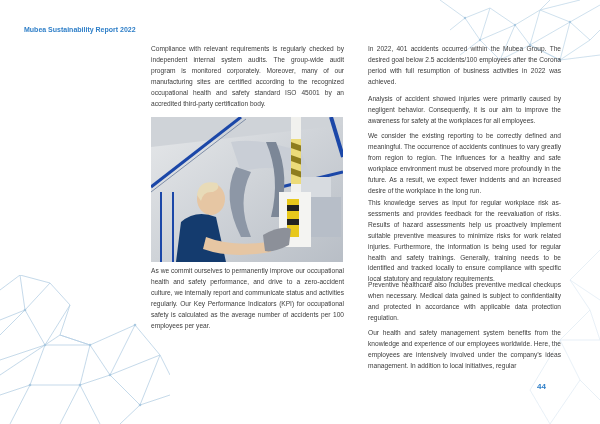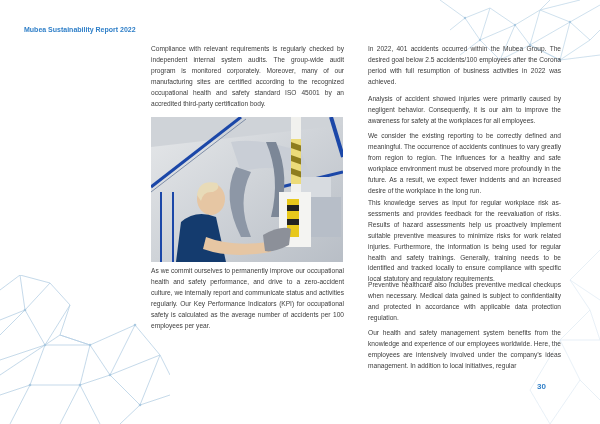--- a/index.html
+++ b/index.html
@@ -151,14 +151,14 @@
 
   <p class="para col-left" style="top:266px;">As we commit ourselves to permanently improve our occupa­tional health and safety performance, and drive to a zero-acci­dent culture, we internally report and communicate status and activities regularly. Our Key Performance Indicators (KPI) for oc­cupational safety is calculated as the average number of acci­dents per 100 employees per year.</p>
 
   <p class="para col-right" style="top:44px;">In 2022, 401 accidents occurred within the Mubea Group. The desired goal below 2.5 accidents/100 employees after the Co­rona period with full resumption of business activities in 2022 was achieved.</p>
   <p class="para col-right" style="top:94px;">Analysis of accident showed injuries were primarily caused by negligent behavior. Consequently, it is our aim to improve the awareness for safety at the workplaces for all employees.</p>
   <p class="para col-right" style="top:131px;">We consider the existing reporting to be correctly defined and meaningful. The occurrence of accidents continues to vary greatly from region to region. The influences for a healthy and safe workplace environment must be observed more pro­foundly in the future. As a result, we expect fewer incidents and an increased desire of the workplace in the long run.</p>
   <p class="para col-right" style="top:198px;">This knowledge serves as input for regular workplace risk as­sessments and provides feedback for the reevaluation of risks. Results of hazard assessments help us proactively implement suitable preventive measures to minimize risks for work related injuries. Furthermore, the information is being used for regular health and safety trainings. Generally, training needs to be identified and tracked locally to ensure compliance with spe­cific local statutory and regulatory requirements.</p>
   <p class="para col-right" style="top:280px;">Preventive healthcare also includes preventive medical check­ups when necessary. Medical data gained is subject to confi­dentiality and protected in accordance with applicable data protection regulation.</p>
   <p class="para col-right" style="top:328px;">Our health and safety management system benefits from the knowledge and experience of our employees worldwide. Here, the employees are intensively involved under the company’s ideas management. In addition to local initiatives, regular</p>
 
-  <div class="page-number">30</div>
+  <div class="page-number">44</div>
 </div>
 
 </body></html>

